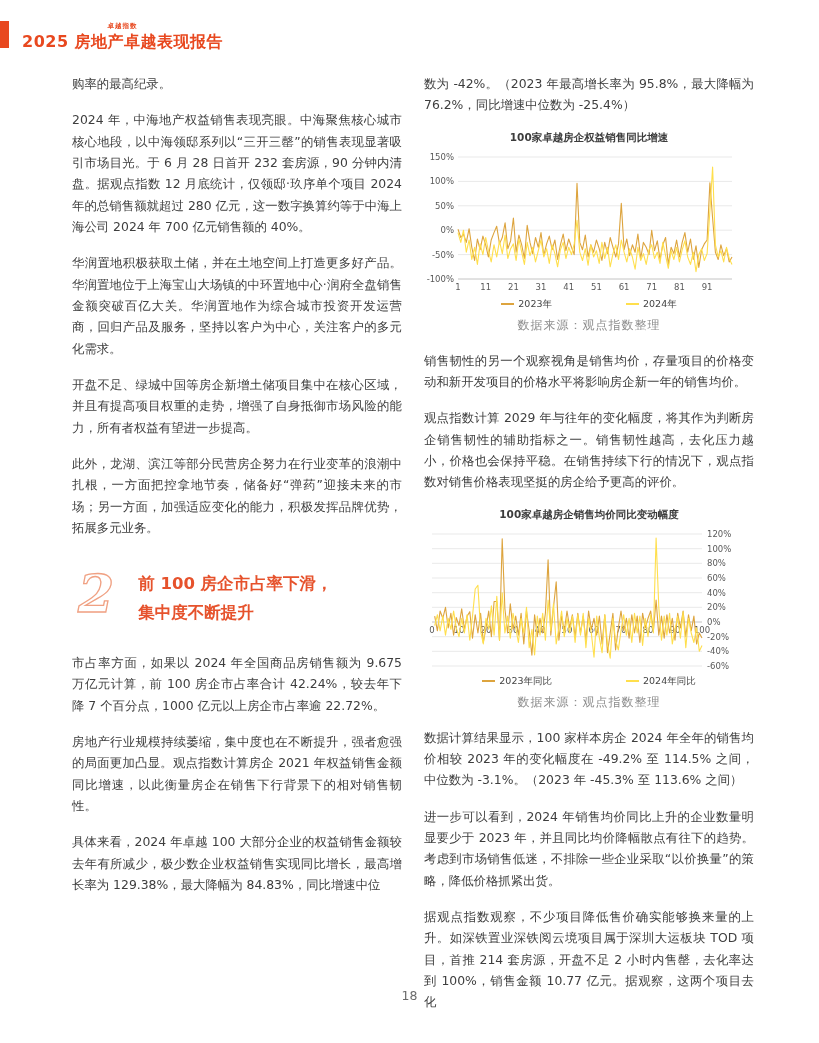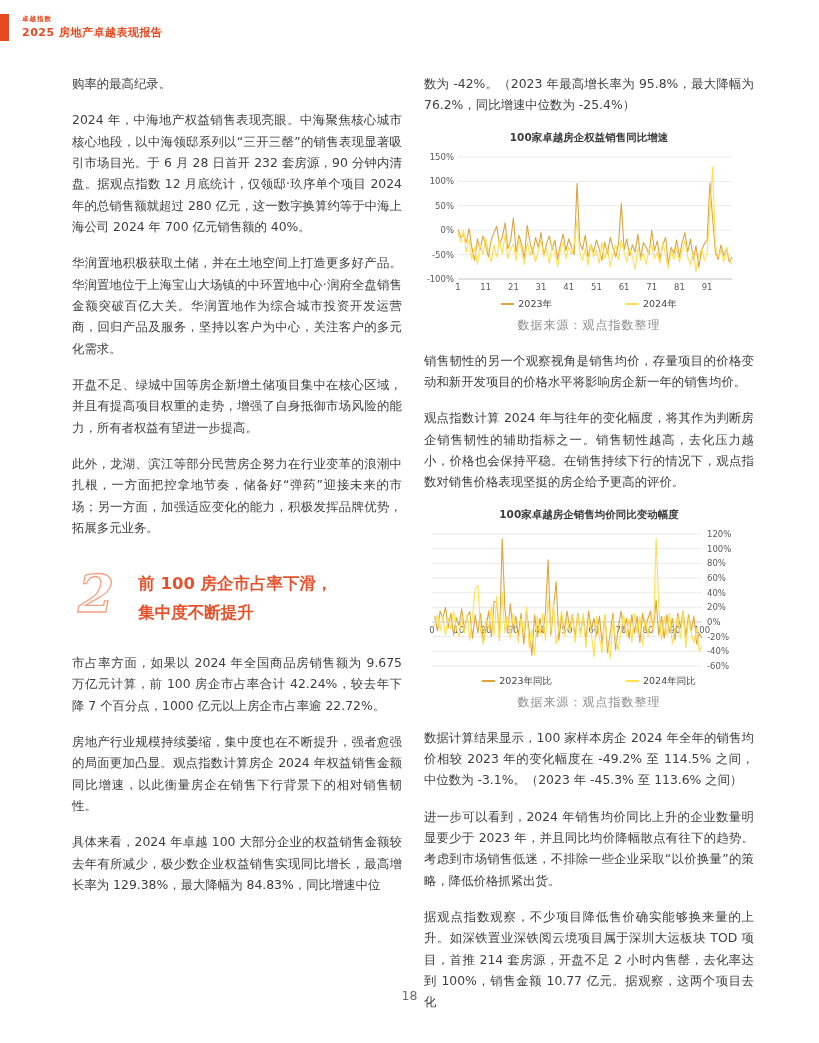--- a/index.html
+++ b/index.html
@@ -6,25 +6,25 @@
   html,body { background: #ffffff; }
   .page {
     position: relative;
     width: 819px; height: 1043px;
     margin: 0 auto;
     background: #ffffff;
     font-family: "DejaVu Sans", "Liberation Sans", sans-serif;
     overflow: hidden;
   }
   
-  .brand { position: absolute; top: 14px; left: 0; display: flex; align-items: stretch; }
+  .brand { position: absolute; top: 21px; left: 0; display: flex; align-items: stretch; text-align: center; }
   .brand-bar { width: 9px; height: 27px; background: #e8481f; }
   .brand-text { margin-left: 13px; color: #e8481f; }
   .brand-small { font-size: 6.5px; font-weight: bold; letter-spacing: 1px; margin-top: 1px; }
-  .brand-big { font-size: 11px; font-weight: bold; margin-top: 1px; letter-spacing: 0.5px; }
+  .brand-big { font-size: 16px; font-weight: bold; margin-top: 1px; letter-spacing: 0.5px; }
 
   
   .columns { position: absolute; top: 73px; left: 72px; display: flex; gap: 22px; justify-content: flex-end; }
   .col { width: 330px; }
   .para {
     font-size: 12.4px; line-height: 1.72; color: #3e3e3e;
     text-align: justify; margin-bottom: 15px;
   }
   
   .section-head { display: flex; align-items: flex-start; gap: 24px; padding-left: 6px; margin: 26px 0 24px; }
@@ -73,21 +73,21 @@
 
       <div class="section-head">
         <div class="section-num">2</div>
         <div class="section-title">
           <div>前 100 房企市占率下滑，</div>
           <div>集中度不断提升</div>
         </div>
       </div>
 
       <p class="para">市占率方面，如果以 2024 年全国商品房销售额为 9.675 万亿元计算，前 100 房企市占率合计 42.24%，较去年下降 7 个百分点，1000 亿元以上房企市占率逾 22.72%。</p>
-      <p class="para">房地产行业规模持续萎缩，集中度也在不断提升，强者愈强的局面更加凸显。观点指数计算房企 2024 年权益销售金额同比增速，以此衡量房企在销售下行背景下的相对销售韧性。</p>
+      <p class="para">房地产行业规模持续萎缩，集中度也在不断提升，强者愈强的局面更加凸显。观点指数计算房企 2021 年权益销售金额同比增速，以此衡量房企在销售下行背景下的相对销售韧性。</p>
       <p class="para">具体来看，2024 年卓越 100 大部分企业的权益销售金额较去年有所减少，极少数企业权益销售实现同比增长，最高增长率为 129.38%，最大降幅为 84.83%，同比增速中位</p>
     </div>
 
     <div class="col">
       <p class="para">数为 -42%。（2023 年最高增长率为 95.8%，最大降幅为 76.2%，同比增速中位数为 -25.4%）</p>
 
       <div class="chart-block">
         <div class="chart-title">100家卓越房企权益销售同比增速</div>
         <div class="chart-canvas"><svg width="316" height="146" viewBox="0 0 316 146" xmlns="http://www.w3.org/2000/svg">
               <line x1="34" y1="8.0" x2="308" y2="8.0" stroke="#e9e9e9" stroke-width="1"></line>
@@ -122,21 +122,21 @@
           </span>
           <span class="legend-item">
             <span class="legend-swatch" style="background: rgb(255, 223, 77);"></span>
             <span>2024年</span>
           </span>
         </div>
         <div class="chart-source">数据来源：观点指数整理</div>
       </div>
 
       <p class="para">销售韧性的另一个观察视角是销售均价，存量项目的价格变动和新开发项目的价格水平将影响房企新一年的销售均价。</p>
-      <p class="para">观点指数计算 2024 年与往年的变化幅度，将其作为判断房企销售韧性的辅助指标之一。销售韧性越高，去化压力越小，价格也会保持平稳。在销售持续下行的情况下，观点指数对销售价格表现坚挺的房企给予更高的评价。</p>
+      <p class="para">观点指数计算 2029 年与往年的变化幅度，将其作为判断房企销售韧性的辅助指标之一。销售韧性越高，去化压力越小，价格也会保持平稳。在销售持续下行的情况下，观点指数对销售价格表现坚挺的房企给予更高的评价。</p>
 
       <div class="chart-block">
         <div class="chart-title">100家卓越房企销售均价同比变动幅度</div>
         <div class="chart-canvas"><svg width="316" height="146" viewBox="0 0 316 146" xmlns="http://www.w3.org/2000/svg">
               <line x1="8" y1="8.0" x2="278" y2="8.0" stroke="#e9e9e9" stroke-width="1"></line>
               <text x="283" y="11" font-size="8.5" fill="#595959" text-anchor="start">120%</text>
               <line x1="8" y1="22.7" x2="278" y2="22.7" stroke="#e9e9e9" stroke-width="1"></line>
               <text x="283" y="25.7" font-size="8.5" fill="#595959" text-anchor="start">100%</text>
               <line x1="8" y1="37.3" x2="278" y2="37.3" stroke="#e9e9e9" stroke-width="1"></line>
               <text x="283" y="40.3" font-size="8.5" fill="#595959" text-anchor="start">80%</text>

